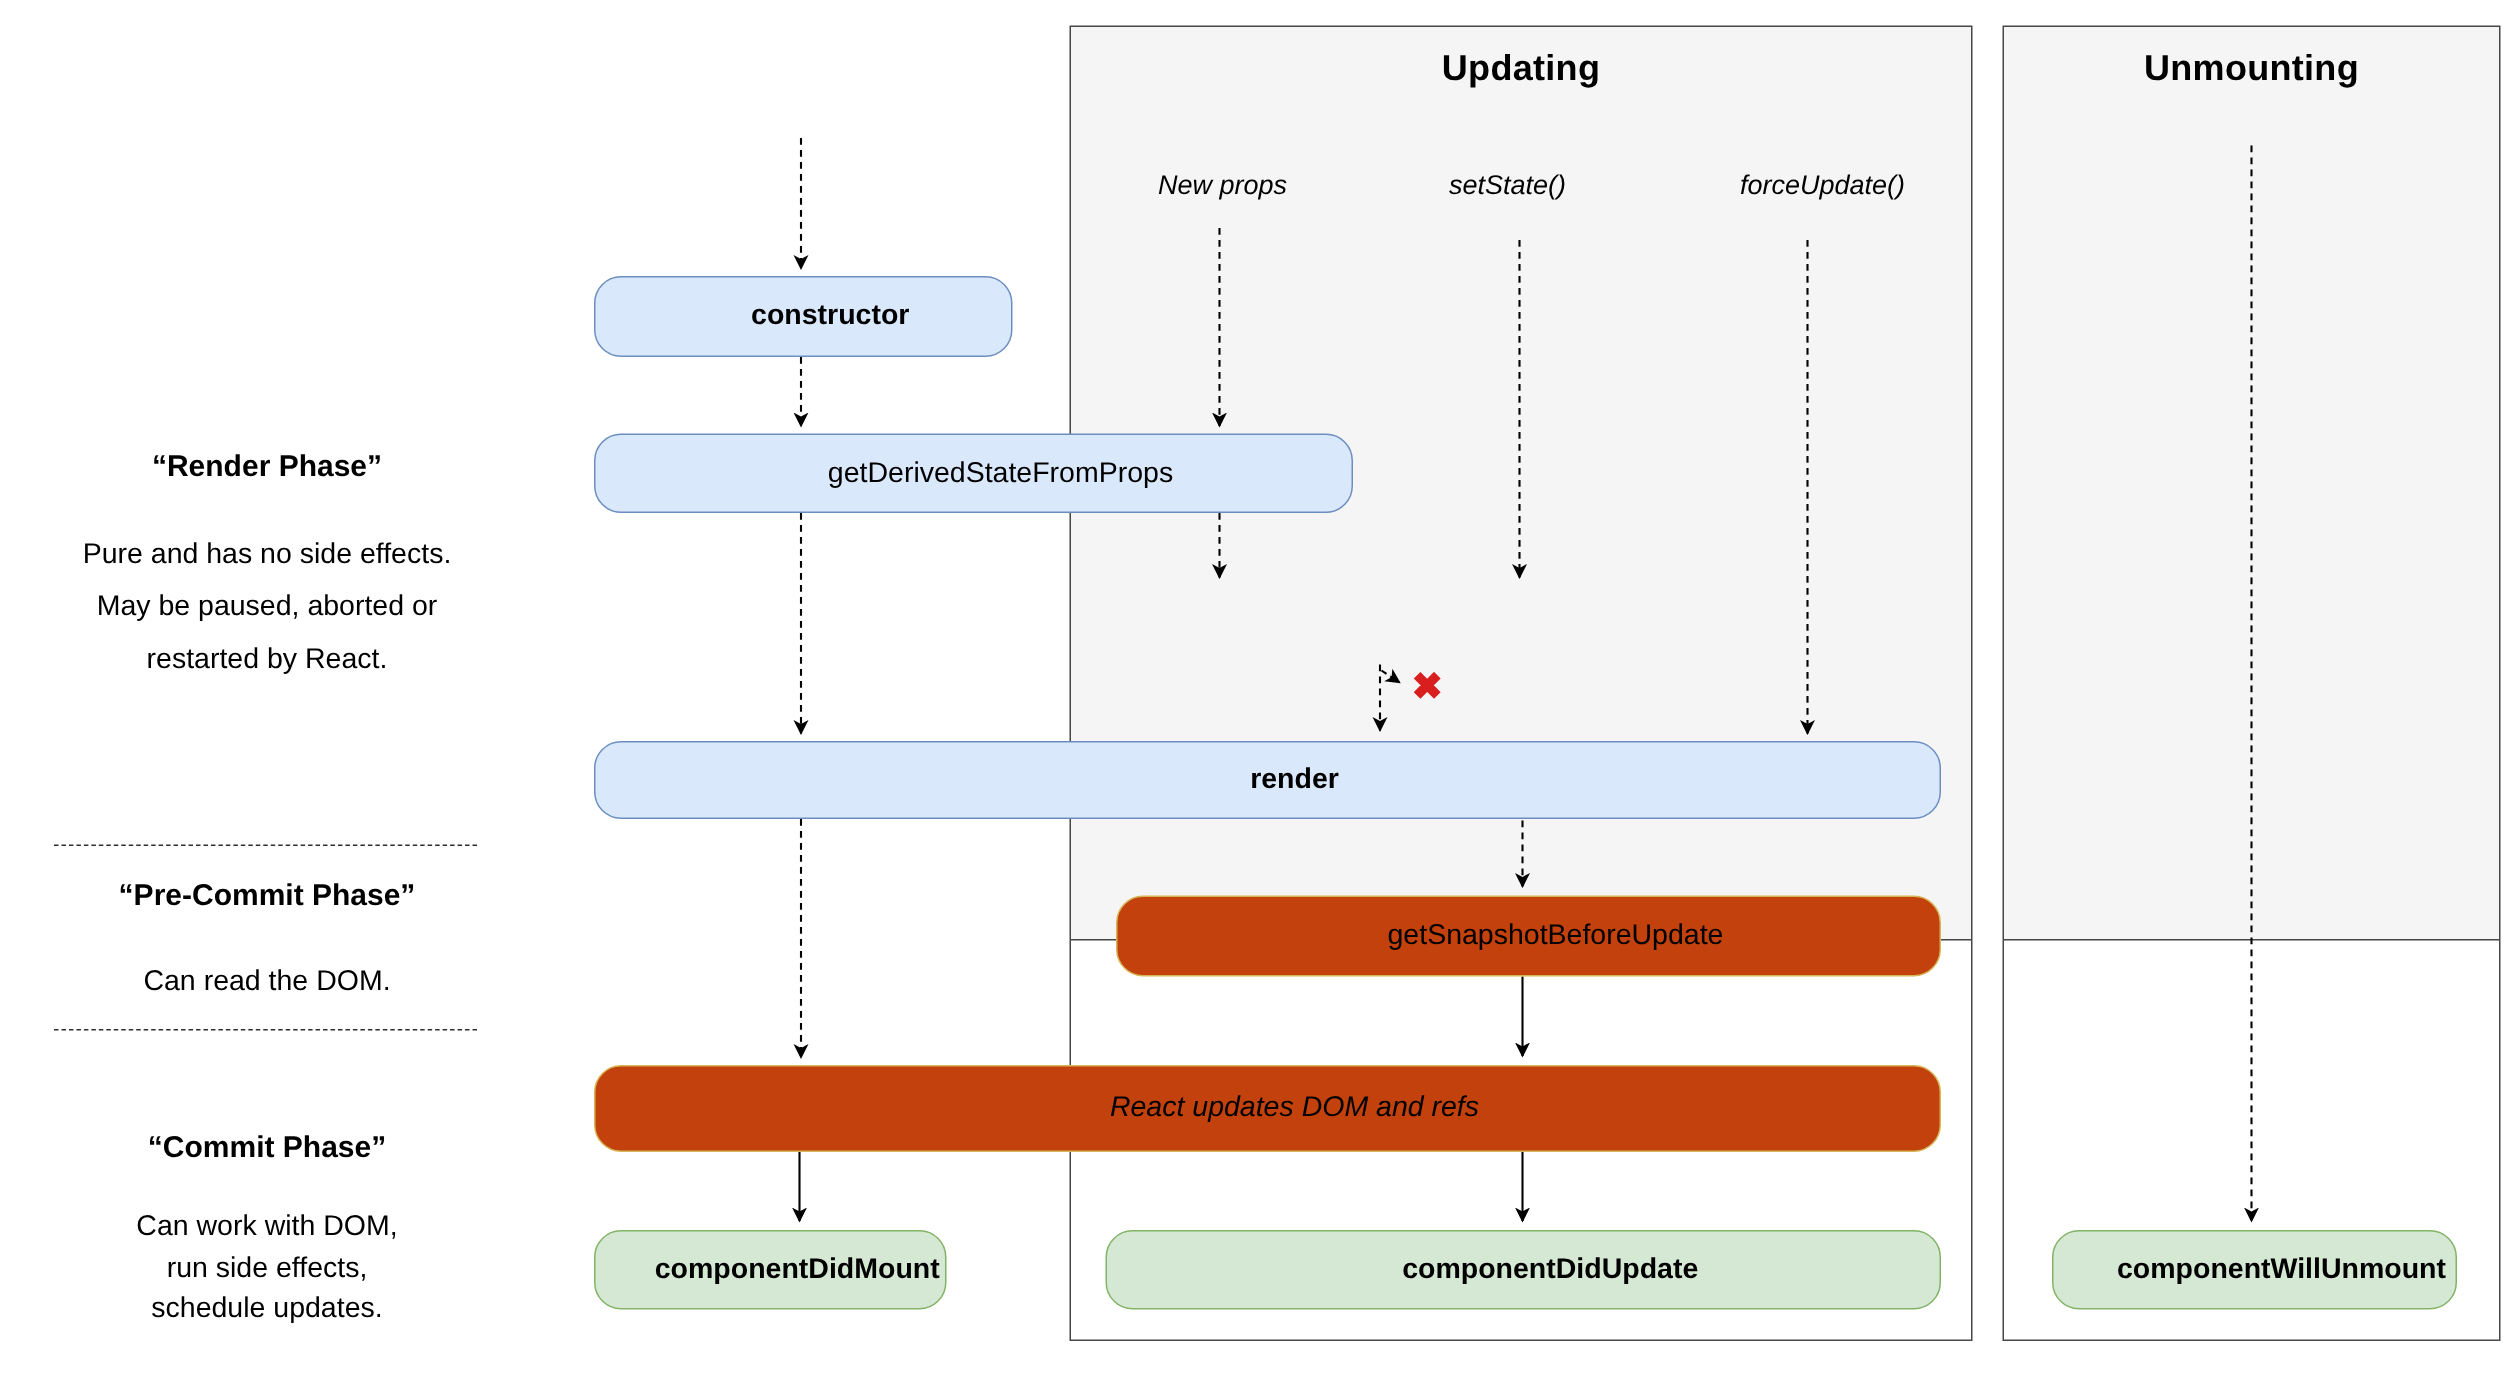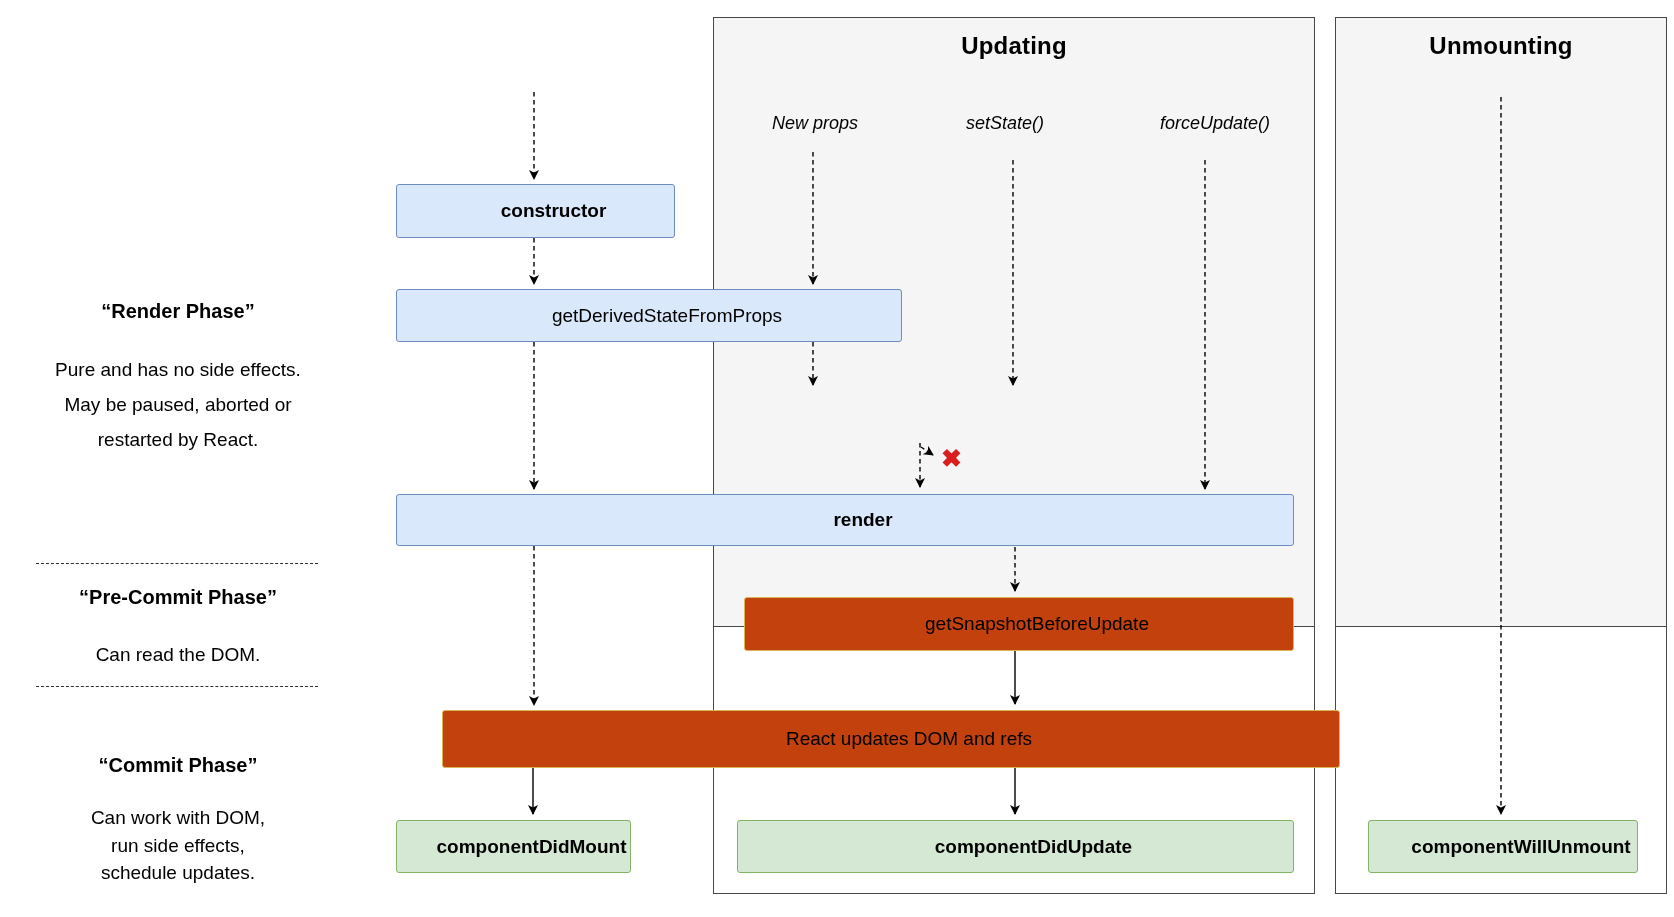--- a/index.html
+++ b/index.html
@@ -8,29 +8,29 @@
     font-family:"Liberation Sans",sans-serif;color:#000;
   }
   
   .col{position:absolute;top:17px;height:877px;border:1.5px solid #474747;background:#ffffff;box-sizing:border-box;}
   .col-gray{position:absolute;left:0;top:0;width:100%;height:609px;background:#f5f5f5;border-bottom:1.4px solid #474747;box-sizing:border-box;}
   .col-title{position:absolute;top:14px;left:0;width:100%;text-align:center;font-size:24px;font-weight:bold;letter-spacing:.2px;}
   
   .trigger{position:absolute;transform:translateX(-50%);font-size:18px;font-style:italic;white-space:nowrap;}
   
   .node{
-    position:absolute;box-sizing:border-box;border-radius:3px;border:1px solid;
+    position:absolute;box-sizing:border-box;border-radius:18px;border:1px solid;
     display:flex;align-items:center;justify-content:center;
     font-size:19px;white-space:nowrap;z-index:3;padding-left:36px;
   }
   .node.blue{background:#dae8fc;border-color:#6c8ebf;}
   .node.yellow{background:#c2410c;border-color:#d6b656;}
   .node.green{background:#d5e8d4;border-color:#82b366;}
   .node.bold{font-weight:bold;}
-  .node.italic{margin-left:46px;}
+  .node.italic{font-style:italic;}
   
   svg.overlay{position:absolute;left:0;top:0;z-index:2;}
   .stop-x{position:absolute;left:941px;top:446px;z-index:4;color:#d81e1e;font-size:25px;font-weight:bold;line-height:1;}
   
   .phase-block{position:absolute;left:18px;width:320px;text-align:center;}
   .phase-title{font-size:20px;font-weight:bold;}
   .phase-desc{font-size:19px;line-height:35px;white-space:pre-line;}
   .phase-divider{position:absolute;left:36px;width:282px;border-top:1.6px dashed #2e2e2e;height:0;}
 </style>
 </head>

